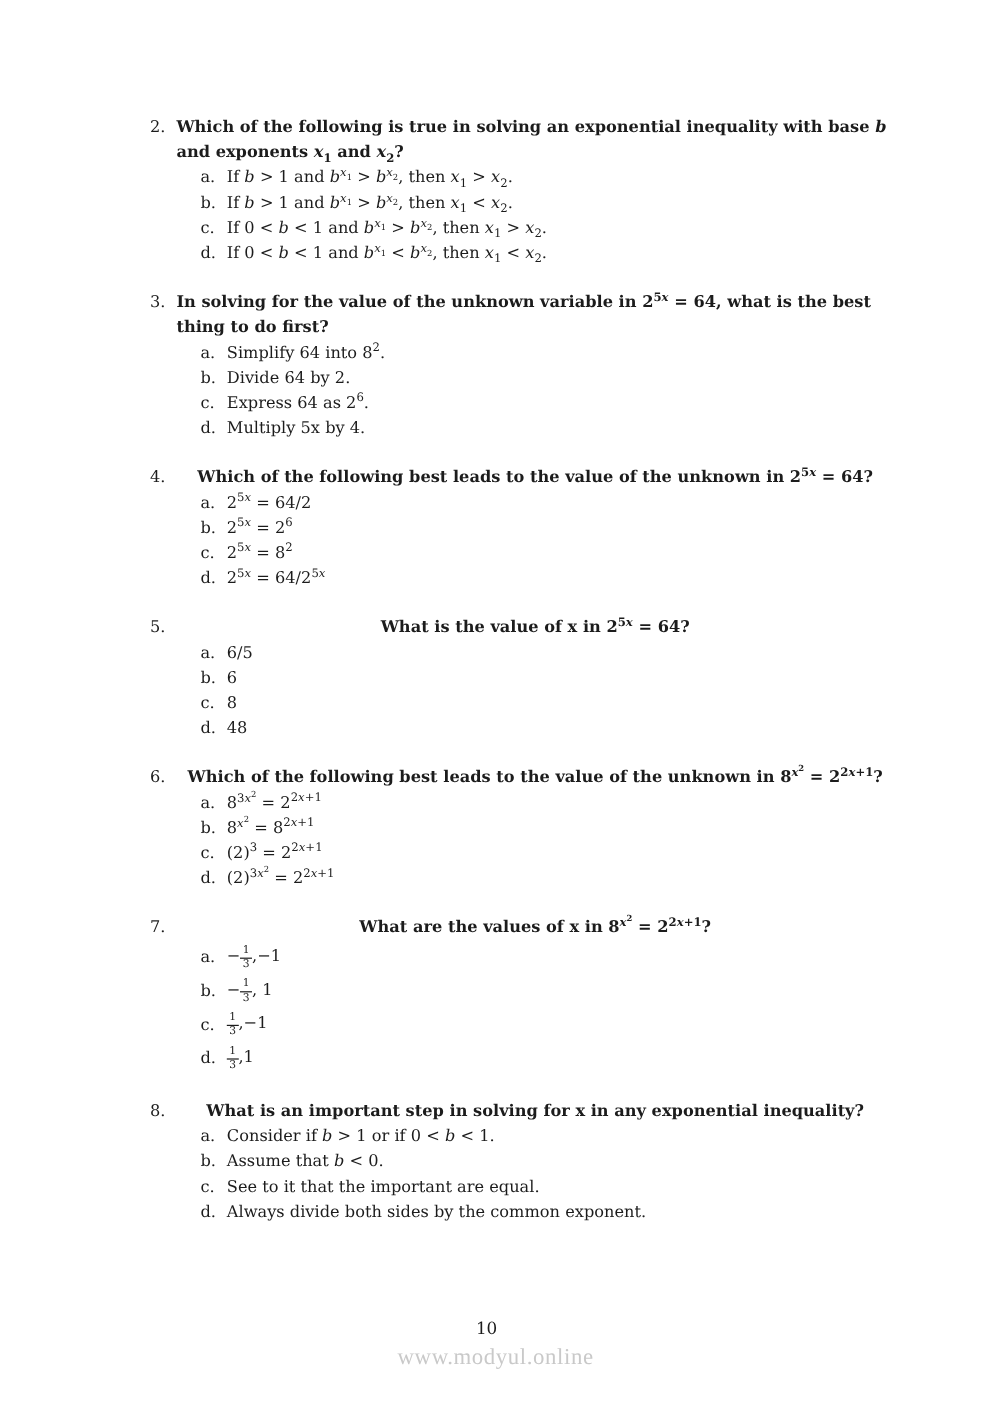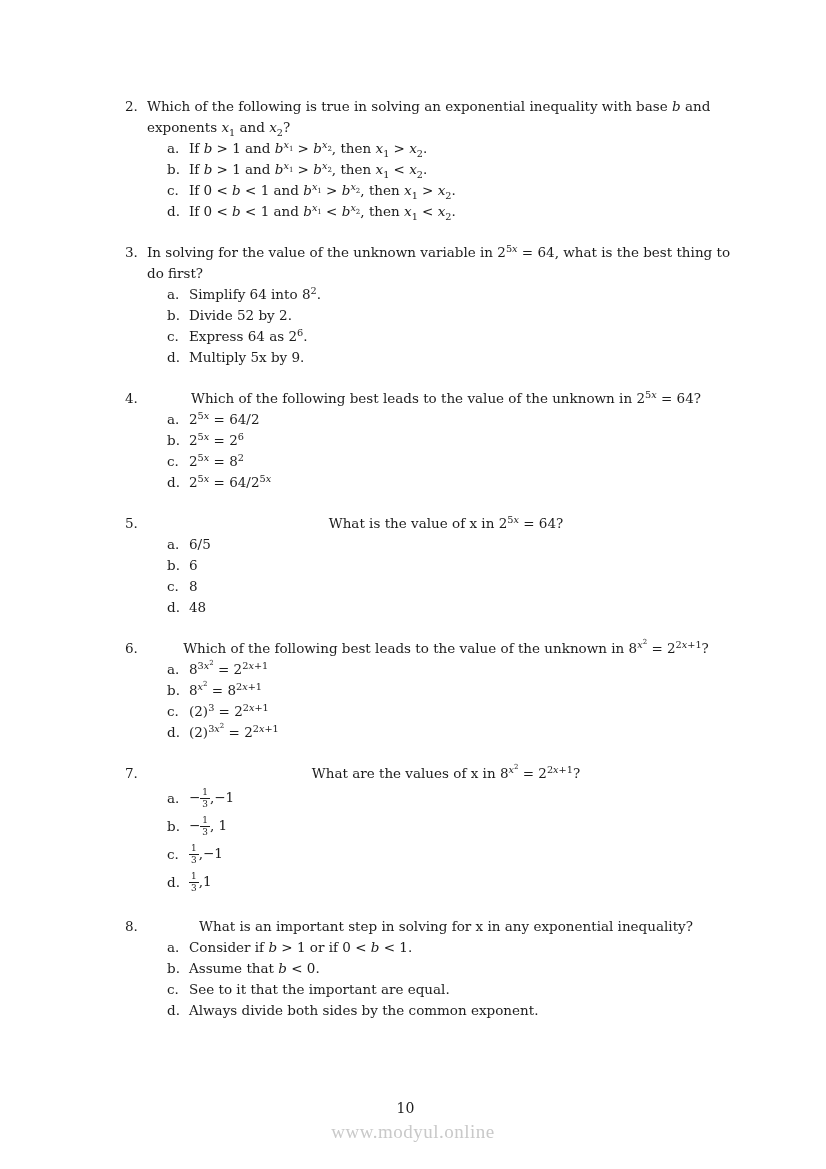--- a/index.html
+++ b/index.html
@@ -9,21 +9,21 @@
     background:#ffffff;
     font-family:"DejaVu Serif", serif;
     font-size:13.5px;
     color:#1c1c1c;
     overflow:hidden;
   }
   .content{padding:96px 81px 0 125px;}
   .question{margin-bottom:20px;}
   .q-row{display:flex;align-items:flex-start;}
   .q-num{flex:0 0 22px;line-height:21px;}
-  .q-text{flex:1;line-height:21px;}
+  .q-text{flex:1;line-height:21px;font-weight:bold;}
   .q-text.one-line{white-space:nowrap;text-align:center;}
   .options{margin-left:42px;}
   .option{display:flex;align-items:baseline;line-height:21px;}
   .opt-letter{flex:0 0 22px;}
   .opt-text{flex:1;}
   .tall-options .option{min-height:28px;align-items:center;}
   sup{font-size:0.72em;line-height:0;}
   sub{font-size:0.72em;line-height:0;}
   i{font-style:italic;}
   .frac{display:inline-block;text-align:center;vertical-align:-0.5em;font-size:0.66em;line-height:1.15;font-style:normal;}
@@ -68,29 +68,29 @@
         <span class="q-num">3.</span>
         <span class="q-text">In solving for the value of the unknown variable in 2<sup>5<i>x</i></sup> = 64, what is the best thing to do first?</span>
       </div>
       <div class="options">
         <div class="option">
           <span class="opt-letter">a.</span>
           <span class="opt-text">Simplify 64 into 8<sup>2</sup>.</span>
         </div>
         <div class="option">
           <span class="opt-letter">b.</span>
-          <span class="opt-text">Divide 52 by 2.</span>
+          <span class="opt-text">Divide 64 by 2.</span>
         </div>
         <div class="option">
           <span class="opt-letter">c.</span>
           <span class="opt-text">Express 64 as 2<sup>6</sup>.</span>
         </div>
         <div class="option">
           <span class="opt-letter">d.</span>
-          <span class="opt-text">Multiply 5x by 9.</span>
+          <span class="opt-text">Multiply 5x by 4.</span>
         </div>
       </div>
     </div>
 
     <div class="question">
       <div class="q-row">
         <span class="q-num">4.</span>
         <span class="q-text one-line">Which of the following best leads to the value of the unknown in 2<sup>5<i>x</i></sup> = 64?</span>
       </div>
       <div class="options">

